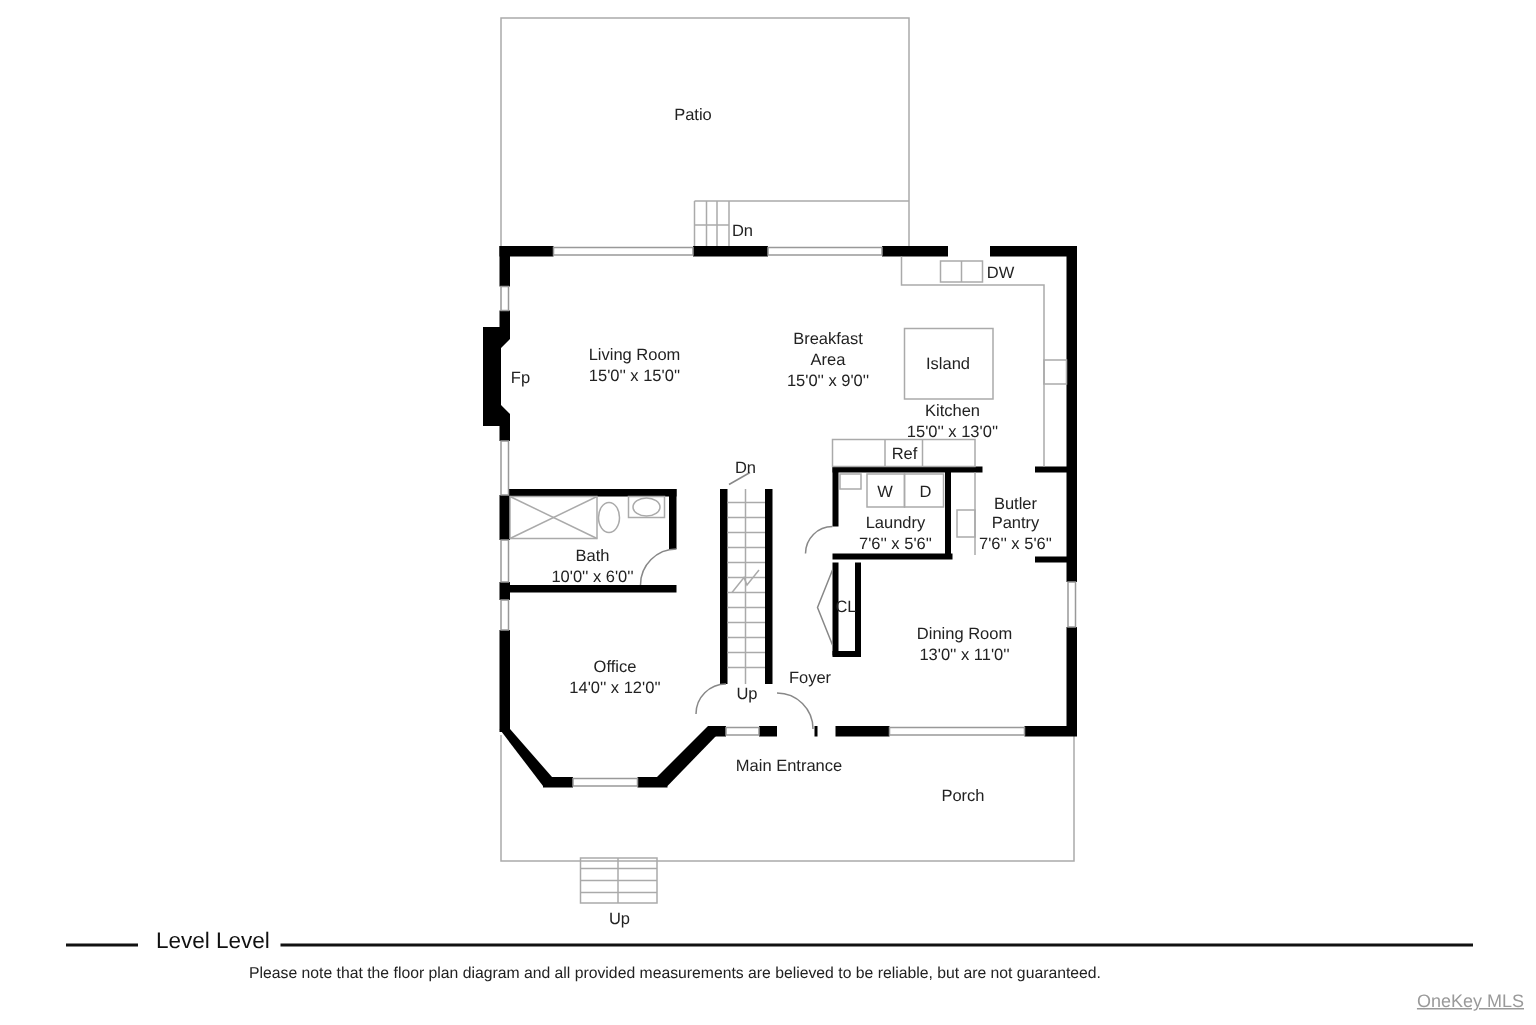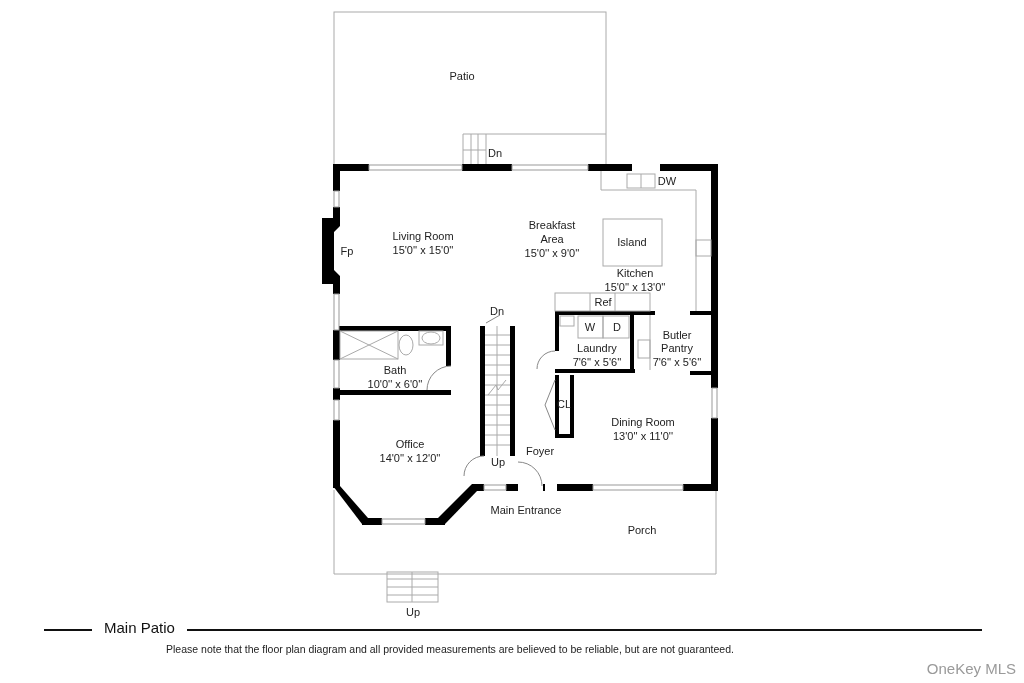--- a/index.html
+++ b/index.html
@@ -4,21 +4,21 @@
 <style>
   html, body { margin:0; padding:0; background:#ffffff; }
   body { width:1024px; height:683px; position:relative; overflow:hidden; font-family:"Liberation Sans", sans-serif; }
   #plan { position:absolute; left:0; top:0; width:1024px; height:683px; }
   .lbl { font-family:"Liberation Sans", sans-serif; font-size:11px; fill:#222; text-anchor:middle; }
   .title-row { position:absolute; left:44px; top:619px; width:940px; height:20px; }
   .title-line-l { position:absolute; left:0; top:10px; width:48px; height:2px; background:#111; }
   .title-text { position:absolute; left:60px; top:0; font-size:15px; color:#111; }
   .title-line-r { position:absolute; left:143px; top:10px; width:795px; height:2px; background:#111; }
   .disclaimer { position:absolute; left:0; width:900px; top:643px; text-align:center; font-size:10.5px; color:#222; line-height:13px; }
-  .brand { position:absolute; right:8px; top:660px; font-size:15px; color:#9a9a9a; }
+  .brand { position:absolute; right:8px; top:660px; font-size:12px; color:#9a9a9a;text-decoration:underline; }
 </style>
 </head>
 <body>
 
 <svg id="plan" viewBox="0 0 1024 683" xmlns="http://www.w3.org/2000/svg">
 
   <g fill="none" stroke="#aaa" stroke-width="1">
     <rect x="334" y="12" width="272" height="154"></rect>
     <line x1="463" y1="134" x2="606" y2="134"></line>
     <line x1="463" y1="134" x2="463" y2="166"></line>
@@ -193,21 +193,21 @@
 
     <text class="lbl" x="540" y="455">Foyer</text>
     <text class="lbl" x="526" y="514">Main Entrance</text>
     <text class="lbl" x="642" y="534">Porch</text>
     <text class="lbl" x="413" y="616">Up</text>
   </g>
 </svg>
 
 <div class="title-row">
   <div class="title-line-l"></div>
-  <div class="title-text">Main Patio</div>
+  <div class="title-text">Level Level</div>
   <div class="title-line-r"></div>
 </div>
 
 <div class="disclaimer">
   <div>Please note that the floor plan diagram and all provided measurements are believed to be reliable, but are not guaranteed.</div>
 </div>
 
 <div class="brand">OneKey MLS</div>
 
 </body></html>

